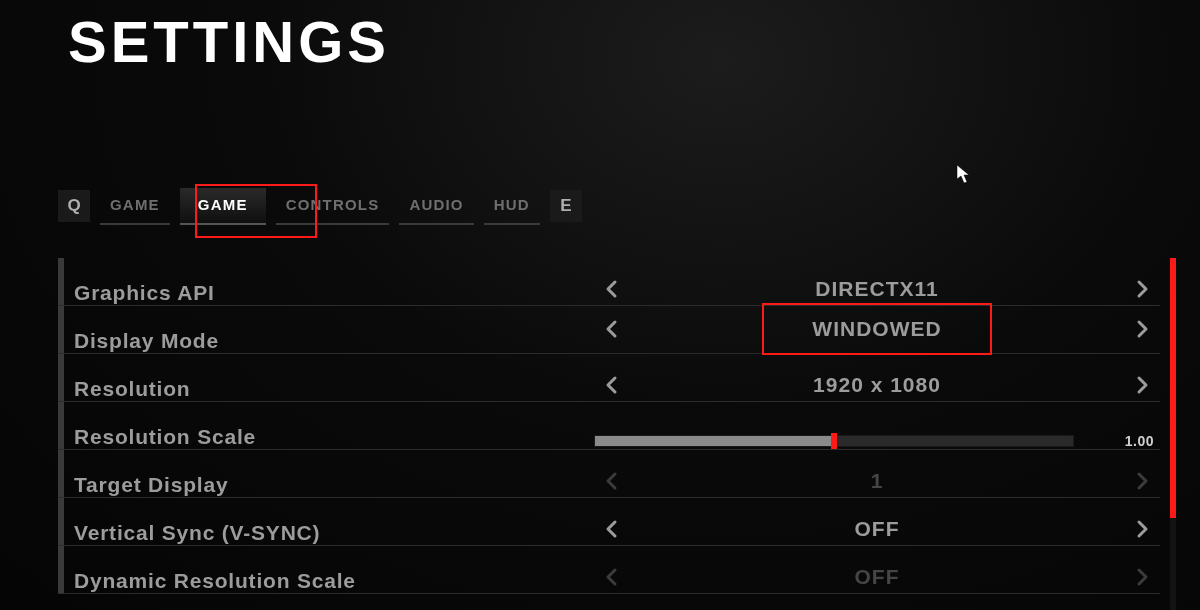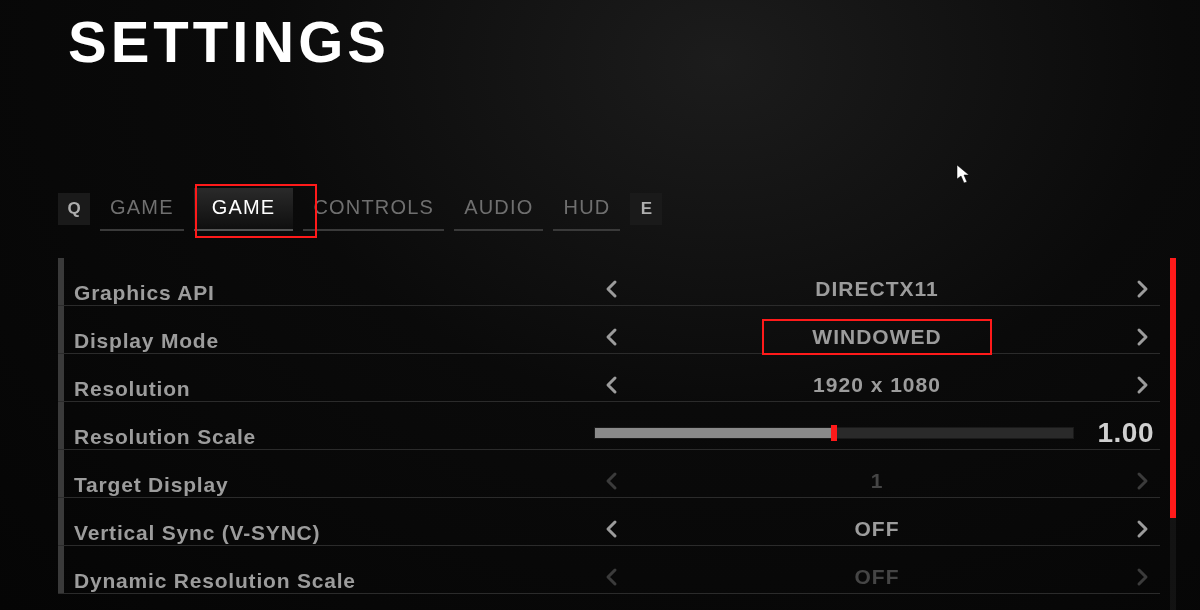--- a/index.html
+++ b/index.html
@@ -48,22 +48,22 @@
     color: #aeaeae;
     font-size: 17px;
     font-weight: 700;
     border: none;
     cursor: pointer;
   }
 
   .tab {
     position: relative;
     padding: 8px 10px 10px 10px;
-    font-size: 20px;
-    font-weight: 400;
+    font-size: 15px;
+    font-weight: 700;
     letter-spacing: 1.2px;
     color: #6f6f6f;
     cursor: pointer;
     font-stretch: condensed;
   }
   .tab::after {
     content: "";
     position: absolute;
     left: 0; right: 0; bottom: -2px;
     height: 2px;
@@ -143,21 +143,21 @@
   }
   .value.dim { color: #454545; }
 
   .value-box {
     display: inline-block;
     padding: 4px 40px;
   }
   .value-highlight {
     outline: 2px solid #ff1a1a;
     outline-offset: 0;
-    padding: 4px 48px;
+    padding: 12px 48px;
   }
 
   .slider-row .control {
     flex: 1;
     display: flex;
     align-items: center;
   }
   .slider-track {
     position: relative;
     flex: 1;
@@ -175,21 +175,21 @@
     position: absolute;
     top: -3px;
     width: 6px;
     height: 16px;
     background: #ff1a1a;
     transform: translateX(-50%);
   }
   .slider-value {
     width: 80px;
     text-align: right;
-    font-size: 28px;
+    font-size: 14px;
     font-weight: 700;
     color: #d0d0d0;
     padding-right: 6px;
     font-stretch: condensed;
   }
 
   .scrollbar {
     position: absolute;
     top: 258px;
     right: 24px;

